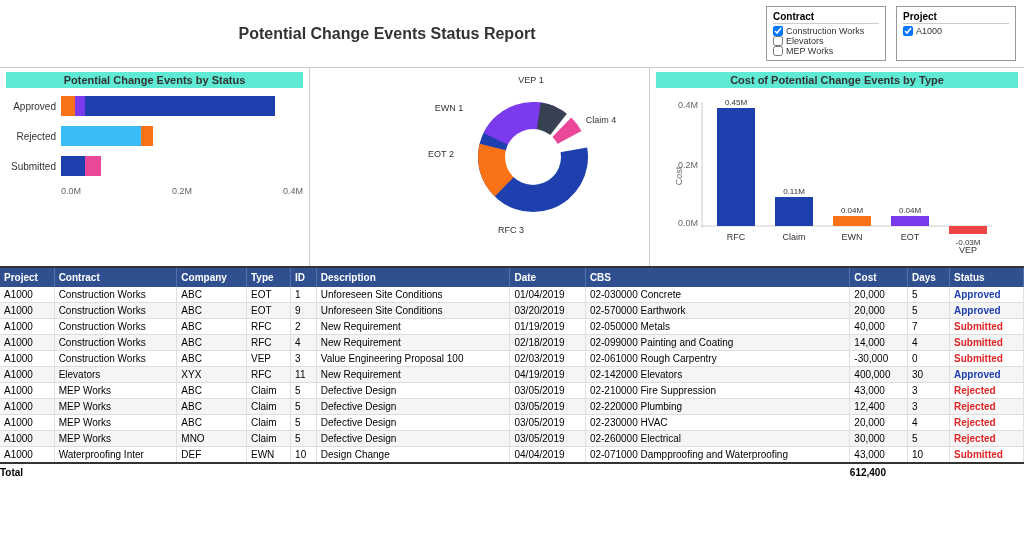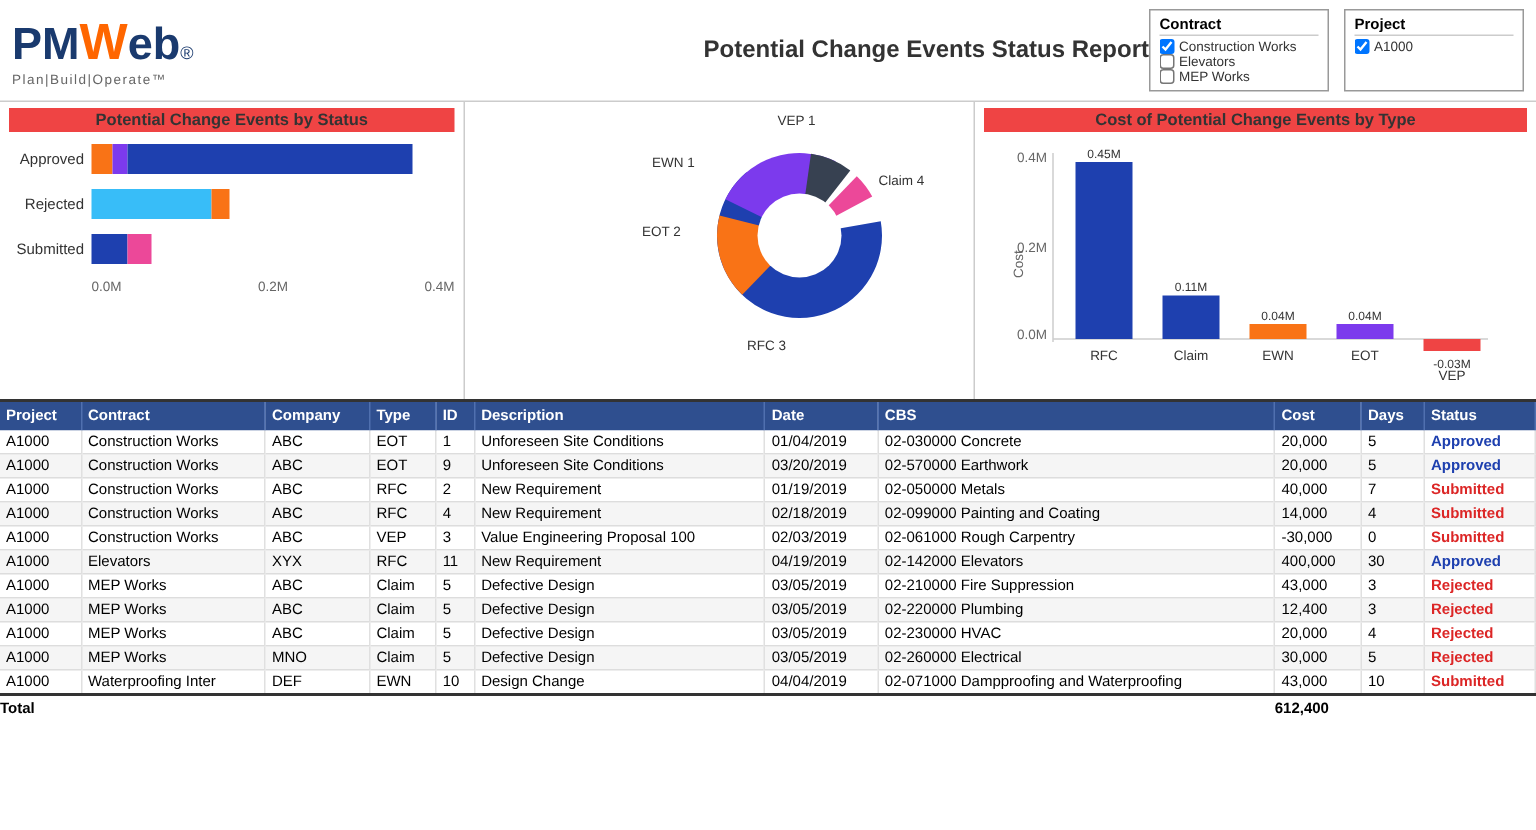--- a/index.html
+++ b/index.html
@@ -15,21 +15,21 @@
       width: 160px;
       flex-shrink: 0;
     }
     .logo-subtitle {
       font-size: 9px;
       color: #666;
       letter-spacing: 1px;
     }
     .report-title {
       flex: 1;
-      text-align: right;
+      text-align: center;
       font-size: 16px;
       font-weight: bold;
       color: #333;
     }
     .filter-area {
       display: flex;
       gap: 10px;
       font-size: 10px;
     }
     .filter-box {
@@ -63,21 +63,21 @@
       padding: 4px 6px;
       border-right: 1px solid #ccc;
     }
     .chart-panel:last-child { border-right: none; }
     .chart-title {
       text-align: center;
       font-weight: bold;
       font-size: 11px;
       color: #333;
       margin-bottom: 4px;
-      background: #ef4444;
+      background: #5eead4;
       padding: 2px;
     }
 
     
     .bar-chart-area {
       padding: 4px 0;
     }
     .bar-row {
       display: flex;
       align-items: center;
@@ -166,29 +166,20 @@
       align-items: baseline;
     }
     .pm-text { color: #1a3a6e; font-size: 30px; font-weight: 900; }
     .web-text { color: #1a3a6e; font-size: 30px; font-weight: 900; }
     .w-wave { color: #ff6600; font-size: 34px; font-weight: 900; }
   </style>
 </head>
 <body>
 
 <div class="header-row">
-  <div class="logo-area">
-    <div class="pm-logo">
-      <span class="pm-text">PM</span>
-      <span class="w-wave">W</span>
-      <span class="web-text">eb</span>
-      <span style="font-size:12px; vertical-align:super; color:#1a3a6e;">®</span>
-    </div>
-    <div class="logo-subtitle">Plan|Build|Operate™</div>
-  </div>
   <div class="report-title">Potential Change Events Status Report</div>
   <div class="filter-area">
     <div class="filter-box">
       <div class="filter-box-title">Contract</div>
       <div class="filter-item">
           <input type="checkbox" checked="" style=""> 
           <span>Construction Works</span>
         </div>
       <div class="filter-item">
           <input type="checkbox" style=""> 

